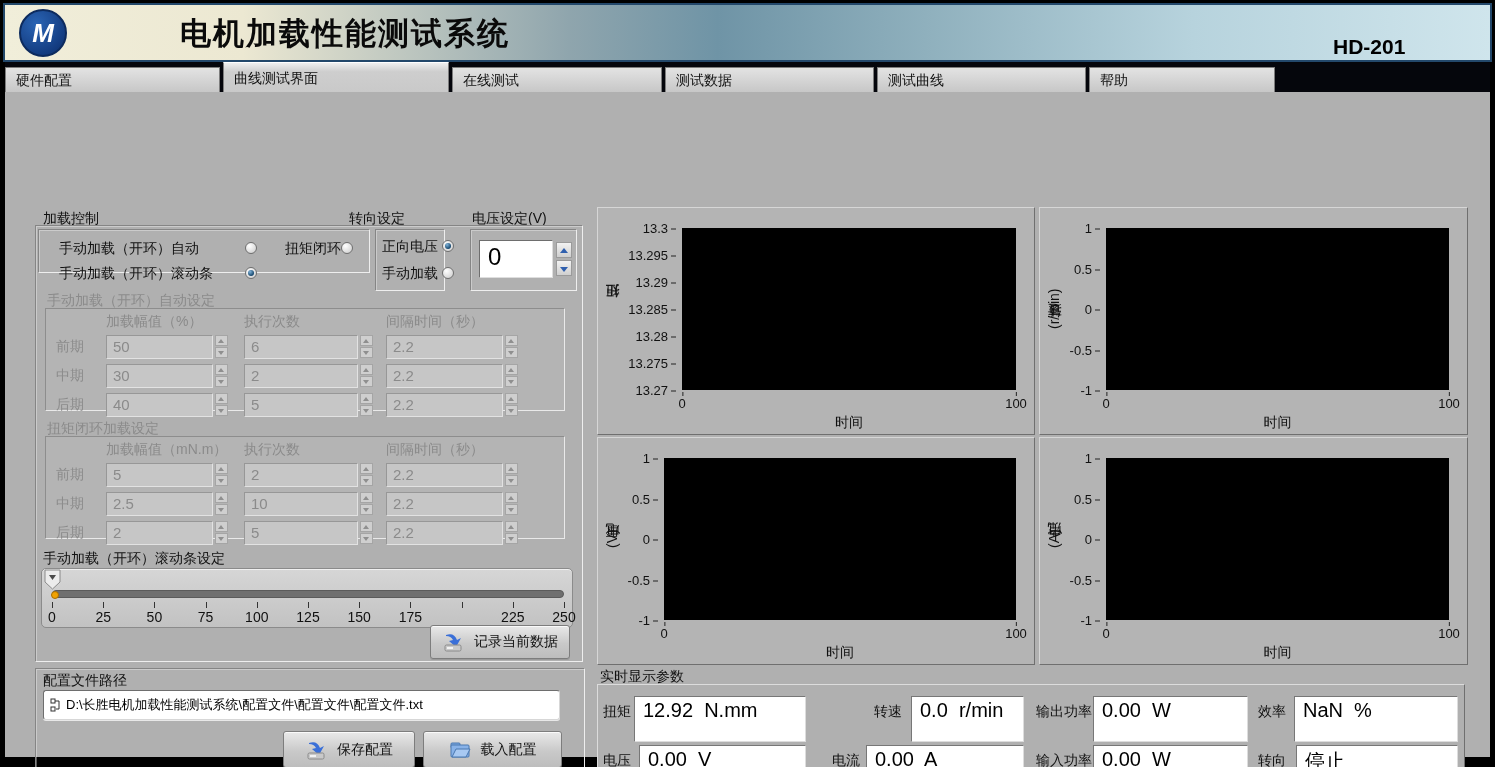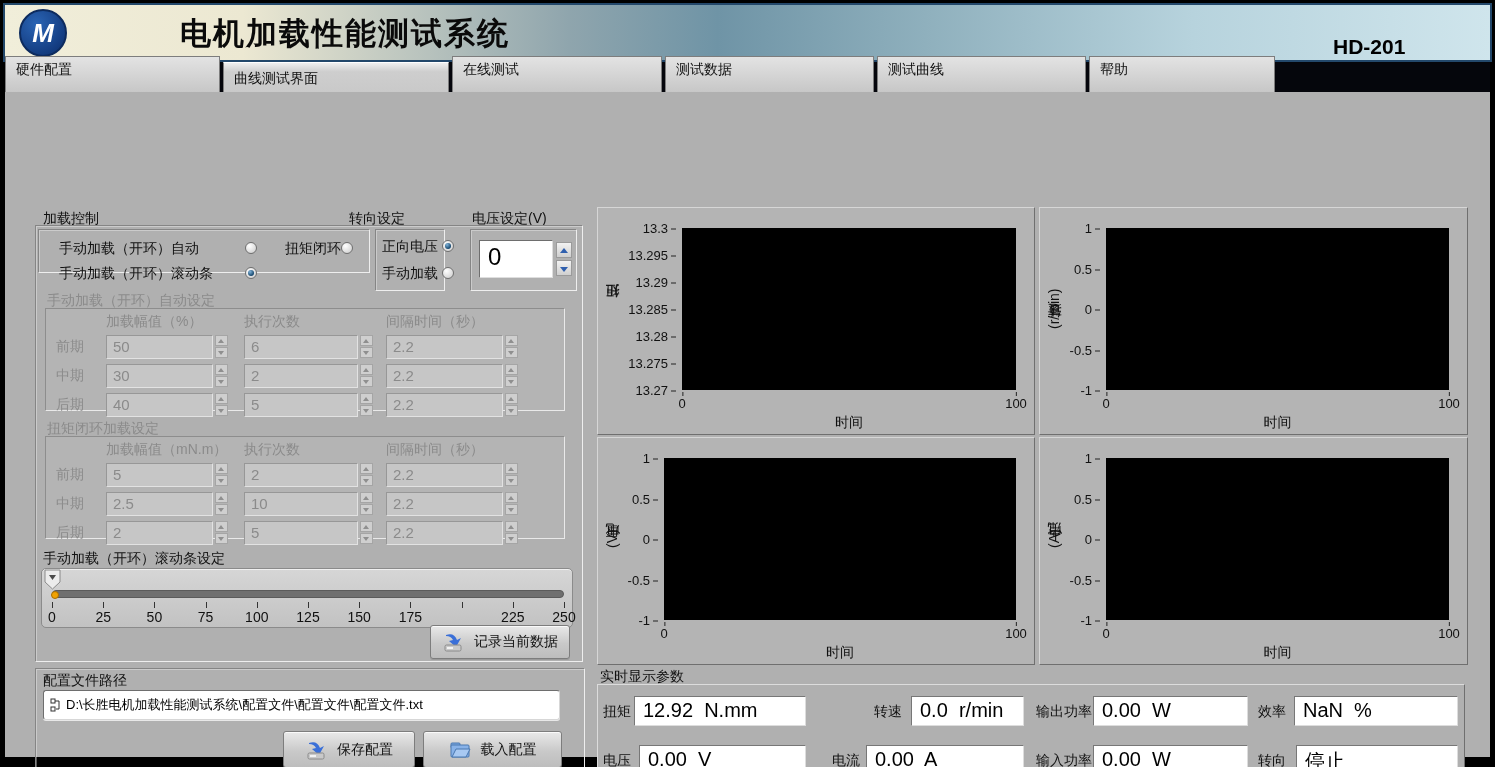--- a/index.html
+++ b/index.html
@@ -12,21 +12,21 @@
     border:2px solid #23486b;
     background:linear-gradient(90deg,#f1eeda 0%,#ece8d2 16%,#8fa5ad 38%,#6f94a6 48%,#8fb0bd 62%,#b7d3dd 80%,#cfe5ec 100%); }
   .logo { position:absolute; left:14px; top:4px; width:48px; height:48px; border-radius:50%;
     background:radial-gradient(circle at 35% 30%, #2a64b4, #123a7e 75%); border:2px solid #0d2b5e;
     color:#fff; display:flex; align-items:center; justify-content:center; font-size:26px; font-weight:bold; font-style:italic; }
   .title { position:absolute; left:175px; top:8px; font-size:31px; font-weight:bold; color:#0a0a0a; letter-spacing:2px; }
   .model { position:absolute; left:1328px; top:30px; font-size:21px; font-weight:bold; color:#000; }
 
   
   .tabbar { position:absolute; left:5px; top:62px; width:1485px; height:30px; background:#05060c; display:flex; gap:3px; align-items:flex-end; }
-  .tab { height:36px; background:linear-gradient(#e3e3e3,#c7c7c7); border:1px solid #7d7d7d; border-bottom:none;
+  .tab { height:25px; background:linear-gradient(#e3e3e3,#c7c7c7); border:1px solid #7d7d7d; border-bottom:none;
     font-size:14px; color:#111; padding:4px 0 0 10px; cursor:default; }
   .tab.active { height:30px; background:linear-gradient(#efefef,#cecece 30%,#c9c9c9); border-top:1px solid #fff; padding-top:7px; }
 
   
   .content { position:absolute; left:5px; top:92px; width:1485px; height:665px; background:#b0b0b0; }
 
   .etched { border:1px solid; border-color:#858585 #eee #eee #858585; box-shadow:inset 1px 1px 0 rgba(255,255,255,.35); }
   .grouplbl { font-size:14px; color:#111; }
   .grouplbl.dis { color:#8b8b8b; }
 
@@ -93,21 +93,21 @@
   .xt0 { position:absolute; left:0; transform:translateX(-50%); font-size:13px; color:#111; }
   .xt0::before { content:""; position:absolute; left:50%; top:-4px; width:1px; height:4px; background:#222; }
   .xt1 { position:absolute; right:0; transform:translateX(50%); font-size:13px; color:#111; }
   .xt1::before { content:""; position:absolute; left:50%; top:-4px; width:1px; height:4px; background:#222; }
   .xlab { position:absolute; text-align:center; font-size:14px; color:#111; }
 
   
   .rt-panel { position:absolute; left:592px; top:592px; width:868px; height:103px; background:#b0b0b0;
     border:1px solid; border-color:#dcdcdc #6f6f6f #6f6f6f #dcdcdc; }
   .rt-lbl { position:absolute; font-size:14px; color:#111; white-space:nowrap; }
-  .rt-val { position:absolute; height:30px; background:#fff; border:1px solid; border-color:#777 #ddd #ddd #777;
+  .rt-val { position:absolute; height:46px; background:#fff; border:1px solid; border-color:#777 #ddd #ddd #777;
     font-size:20px; color:#000; padding:2px 0 0 8px; white-space:pre; }
 </style>
 </head>
 <body>
 
 <div class="window">
 
   <div class="header">
     <div class="logo">M</div>
     <div class="title">电机加载性能测试系统</div>

